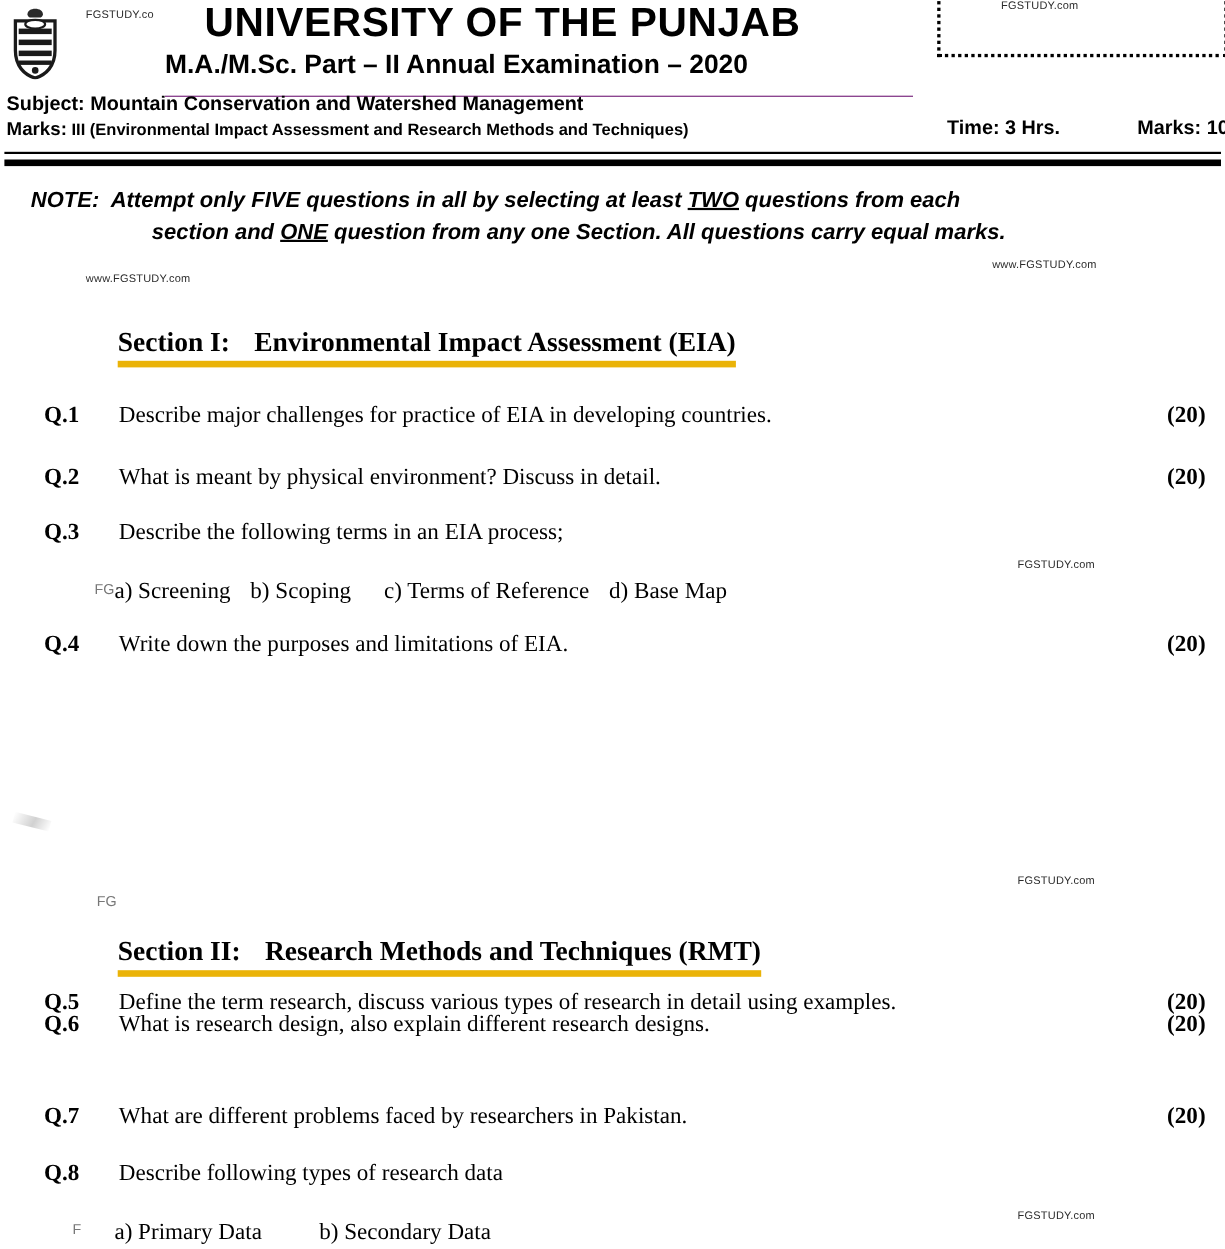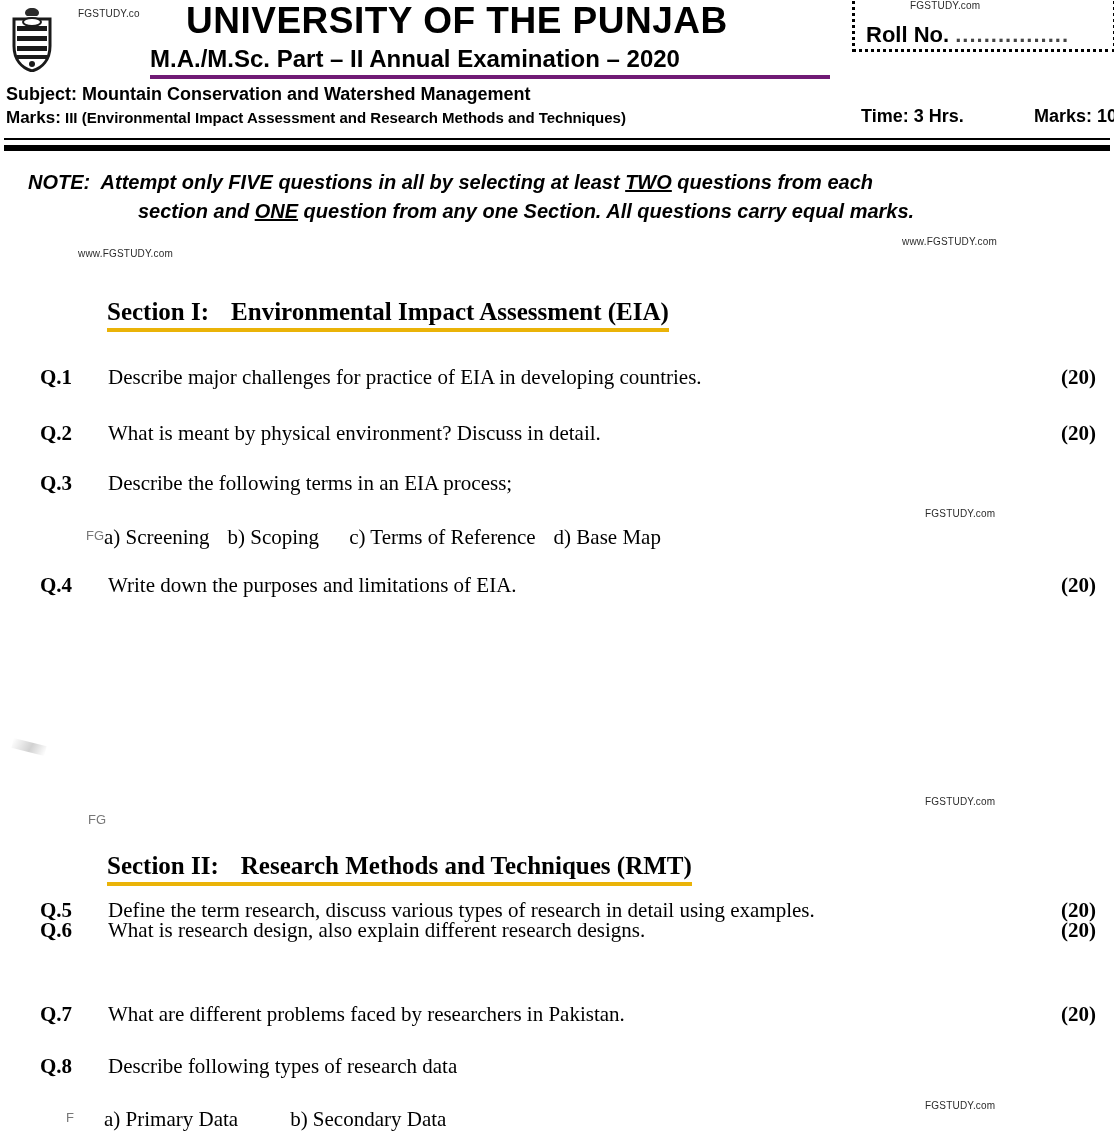--- a/index.html
+++ b/index.html
@@ -40,24 +40,24 @@
     white-space: nowrap;
   }
   .exam-line {
     position: absolute;
     left: 150px; top: 44px;
     width: 680px;
     font-family: "Liberation Sans", sans-serif;
     font-weight: bold;
     font-size: 24px;
     line-height: 30px;
-    border-bottom: 4px solid #701a75;
+    border-bottom: 1px solid #701a75;
     display: inline-block;
     white-space: nowrap;
-    padding-bottom: 1px;
+    padding-bottom: 13px;
   }
   .subject-line {
     position: absolute;
     left: 6px; top: 84px;
     font-family: "Liberation Sans", sans-serif;
     font-weight: bold;
     font-size: 18px;
     white-space: nowrap;
   }
   .paper-line {
@@ -133,21 +133,21 @@
   .note-l2 { display: block; text-align: left; padding-left: 110px; }
   .note u { text-decoration: underline; }
 
   
   .section-head {
     position: absolute;
     font-family: "Liberation Serif", serif;
     font-weight: bold;
     font-size: 25px;
     white-space: nowrap;
-    border-bottom: 4px solid #eab308;
+    border-bottom: 6px solid #eab308;
     padding-bottom: 2px;
   }
   #section-1 { left: 107px; top: 298px; }
   #section-2 { left: 107px; top: 852px; }
   .sec-gap { display: inline-block; width: 22px; }
 
   
   .q {
     position: absolute;
     left: 40px;
@@ -239,24 +239,20 @@
     <span>Mountain Conservation and Watershed Management</span>
   </div>
 
   <div class="paper-line">
     <span class="paper-lbl">Marks:</span>
     <span>III (Environmental Impact Assessment and Research Methods and Techniques)</span>
   </div>
 
   <div class="rollbox"></div>
   <div class="wm" style="left:910px; top:0px;">FGSTUDY.com</div>
-  <div class="roll-label">
-    <span>Roll No.</span>
-    <span class="roll-dots">................</span>
-  </div>
 
   <div class="time-marks">
     <span>Time: 3 Hrs.</span>
     <span>Marks: 100</span>
   </div>
 </div>
 
 <div class="rule-thin"></div>
 <div class="rule-thick"></div>
 

